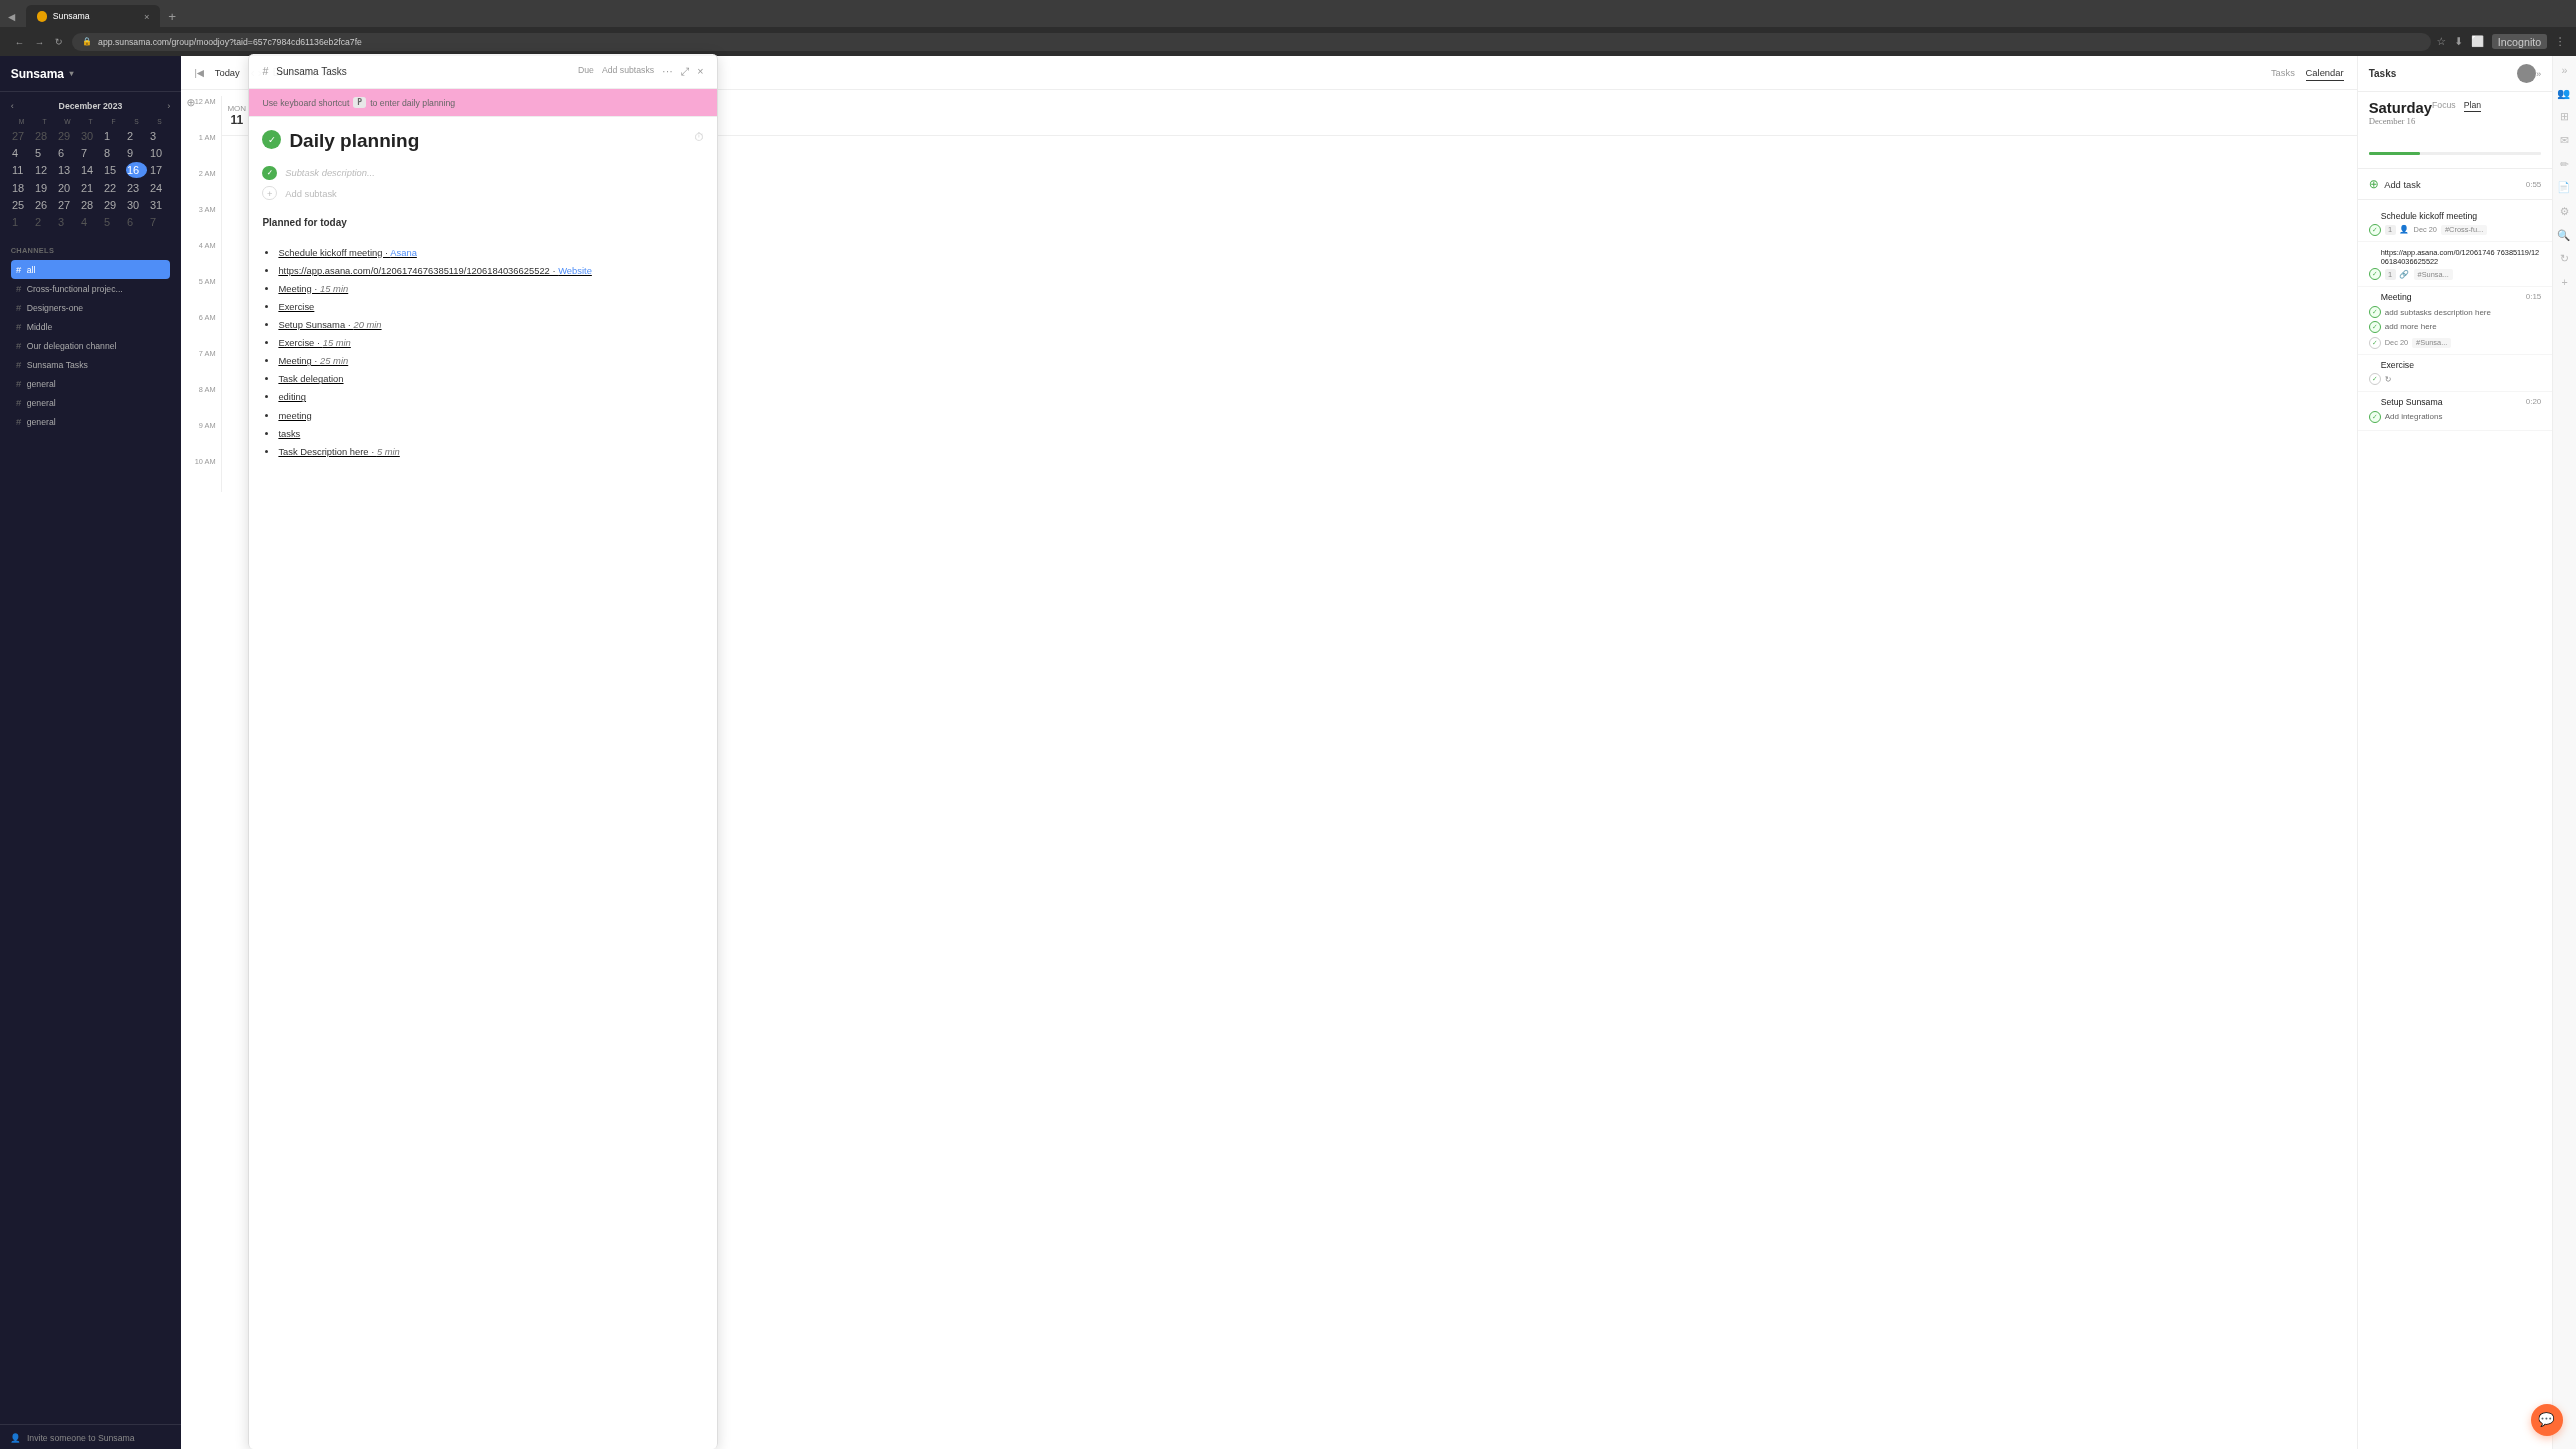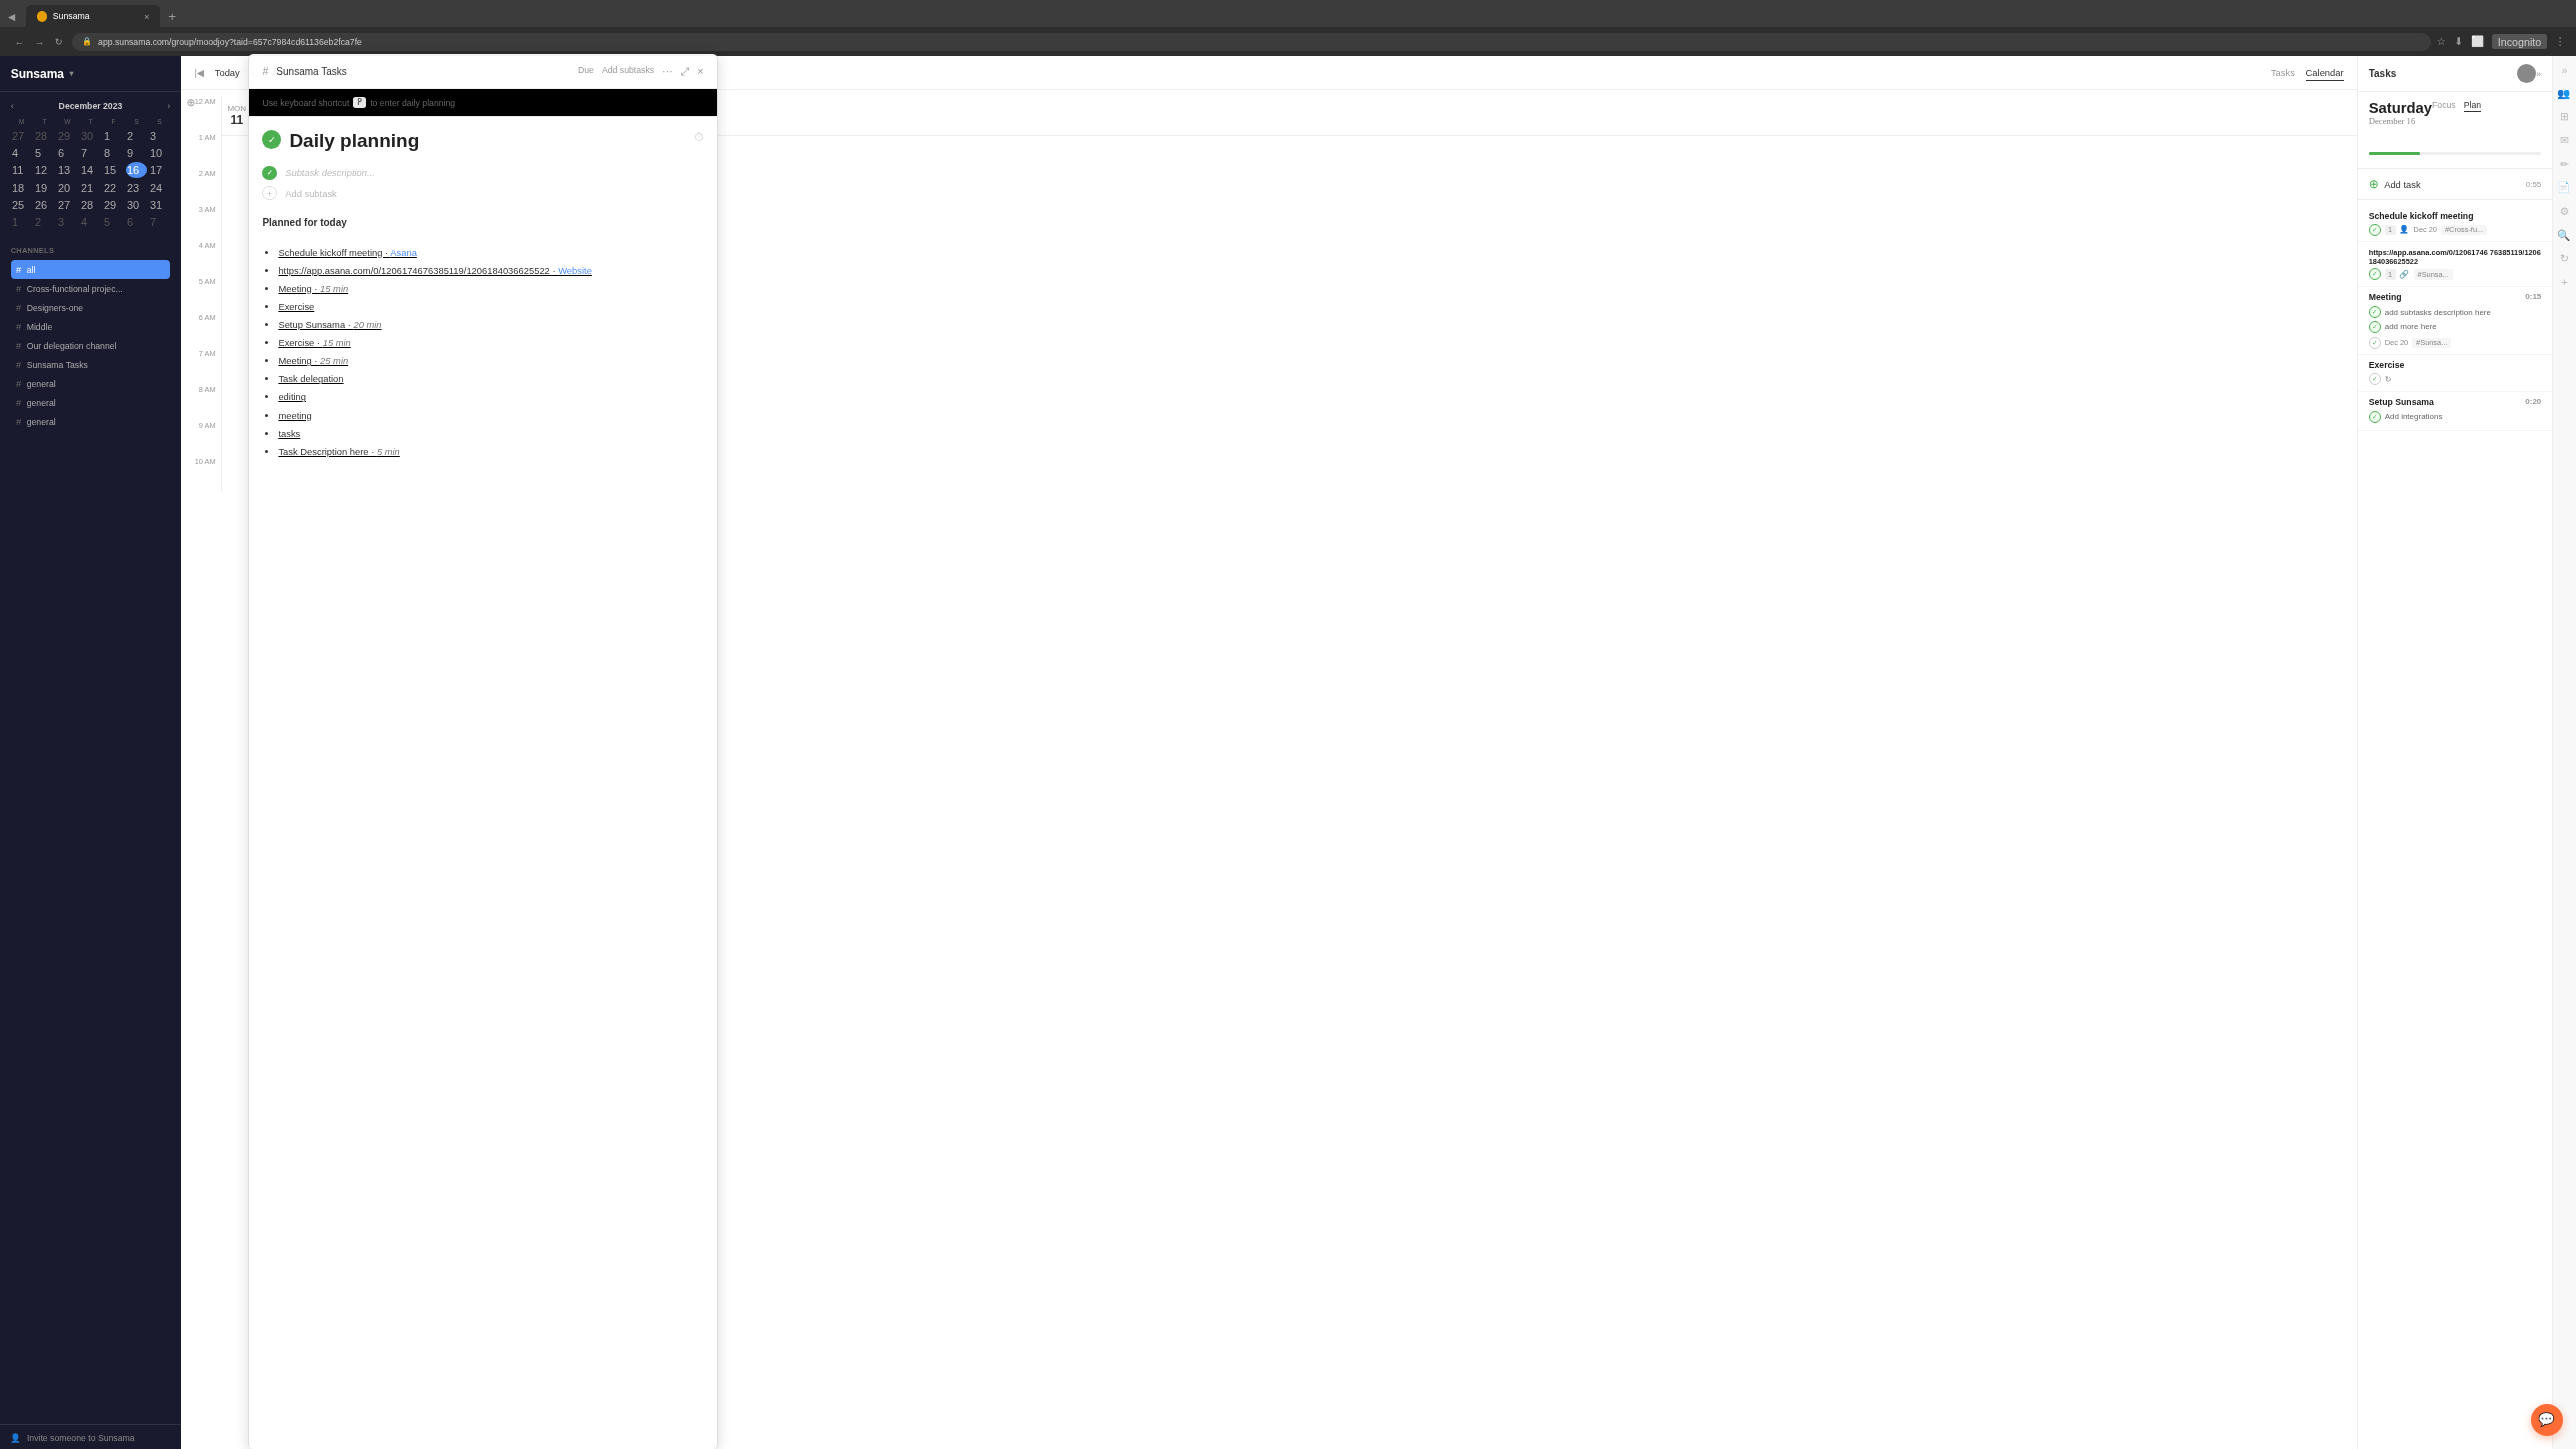--- a/index.html
+++ b/index.html
@@ -73,21 +73,21 @@
     
     .task-panel { position: fixed; top: 54px; left: 248px; right: 0; bottom: 0; background: rgba(255,255,255,0.95); z-index: 100; display: flex; flex-direction: column; border-left: 0.7px solid #ddd; border-right: 0.7px solid #ddd; max-width: 470px; border-radius: 5.4px; box-shadow: 0 2.7px 13.4px rgba(0,0,0,0.15); }
 
     .task-panel-header { display: flex; align-items: center; padding: 10.7px 13.4px; border-bottom: 0.7px solid #eee; gap: 8px; }
     .task-channel-icon { color: #999; font-size: 10.7px; }
     .task-channel-name { font-size: 10px; font-weight: 500; color: #333; flex: 1; }
     .task-header-actions { display: flex; align-items: flex-start; gap: 8px; color: #999; }
     .task-due-btn { background: none; border: none; color: #999; font-size: 8.7px; cursor: pointer; }
     .task-header-btn { background: none; border: none; color: #999; cursor: pointer; font-size: 10.7px; }
 
-    .keyboard-hint { padding: 8px 13.4px; background: #000000; border-bottom: 0.7px solid #eee; font-size: 8.7px; color: #666; display: flex; align-items: center; gap: 4px; }
+    .keyboard-hint { padding: 8px 13.4px; background: #f9a8d4; border-bottom: 0.7px solid #eee; font-size: 8.7px; color: #666; display: flex; align-items: center; gap: 4px; }
     .kbd { background: #e8e8e8; border-radius: 2.7px; padding: 0.7px 4px; font-family: monospace; font-size: 8px; font-weight: 600; }
 
     .task-content { flex: 1; overflow-y: auto; padding: 13.4px; }
 
     .task-main { display: flex; align-items: flex-start; gap: 8px; margin-bottom: 10.7px; }
     .task-check { width: 19px; height: 19px; border-radius: 50%; background: #4caf50; display: flex; align-items: center; justify-content: center; color: #fff; font-size: 9.4px; flex-shrink: 0; cursor: pointer; }
     .task-title { font-size: 19px; font-weight: 600; color: #222; flex: 1; }
     .task-timer { color: #ccc; font-size: 12px; cursor: pointer; }
 
     .subtask-item { display: flex; align-items: center; gap: 8px; padding: 2.7px 0; }
@@ -120,21 +120,21 @@
     .progress-bar { height: 2.7px; background: #eee; border-radius: 1.3px; margin: 5.4px 0; }
     .progress-fill { height: 100%; background: #4caf50; border-radius: 1.3px; width: 30%; }
 
     .add-task-row { display: flex; align-items: center; gap: 5.4px; padding: 8px 10.7px; border-bottom: 0.7px solid #eee; cursor: pointer; }
     .add-task-icon { color: #4caf50; font-size: 12px; }
     .add-task-text { font-size: 9.4px; color: #333; flex: 1; }
     .add-task-time { font-size: 8px; color: #999; }
 
     .task-list { flex: 1; overflow-y: auto; padding: 5.4px 0; }
     .task-item { padding: 5.4px 10.7px; border-bottom: 0.7px solid #f5f5f5; }
-    .task-item-title { font-size: 8.7px; font-weight: 700; color: #222; margin-bottom: 2.7px; display: flex; justify-content: space-between; }
+    .task-item-title { font-size: 8.7px; font-weight: 400; color: #222; margin-bottom: 2.7px; display: flex; justify-content: space-between; margin-left: 12px; }
     .task-item-time { font-size: 8px; color: #999; }
     .task-item-meta { display: flex; align-items: center; gap: 4px; margin-top: 2.7px; }
     .task-item-check { width: 12px; height: 12px; border-radius: 50%; border: 1.3px solid #ccc; display: flex; align-items: center; justify-content: center; font-size: 6.7px; color: #4caf50; }
     .task-item-check.done { border-color: #4caf50; background: #f0fff0; }
     .task-meta-badge { font-size: 7.4px; color: #888; background: #f5f5f5; padding: 0.7px 4px; border-radius: 2px; }
     .task-meta-date { font-size: 7.4px; color: #888; }
 
     .task-subtitles { font-size: 8px; color: #666; }
     .task-sub-item { display: flex; align-items: center; gap: 4px; padding: 1.3px 0; }
 

